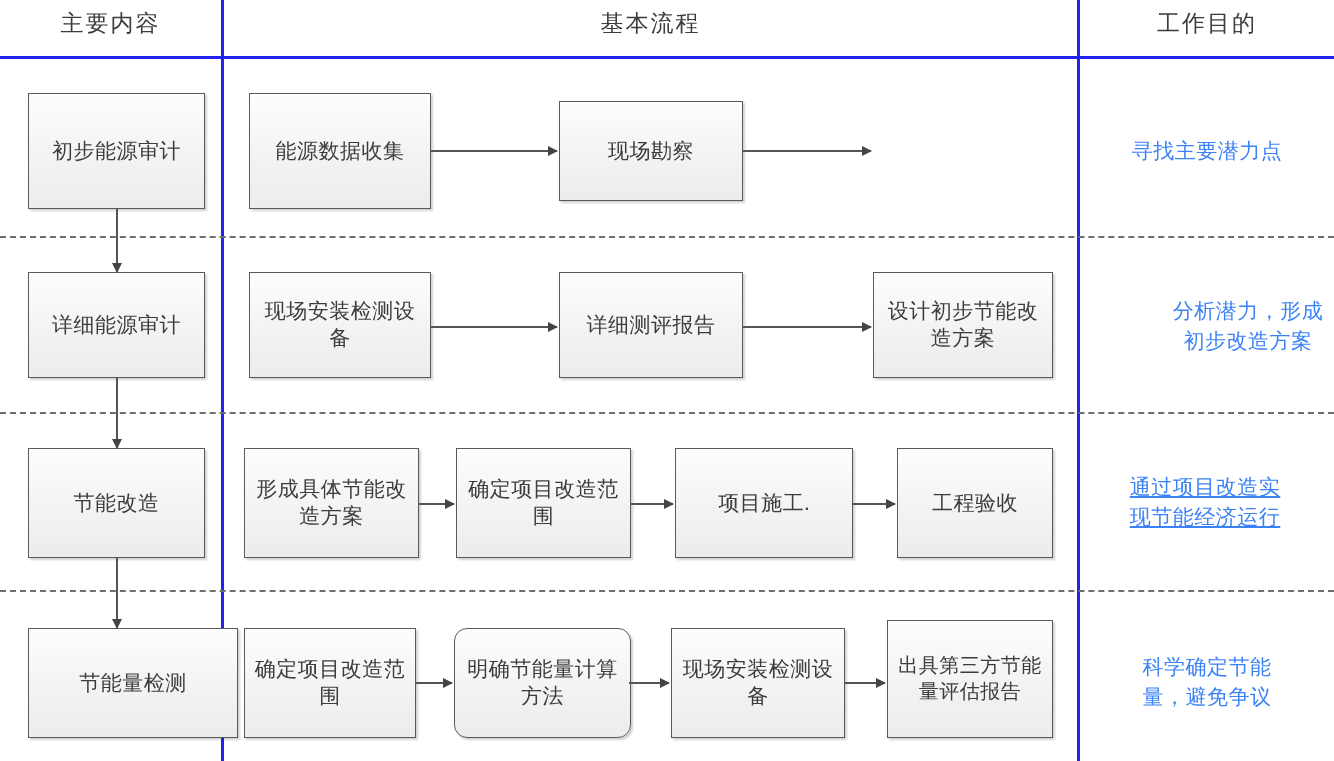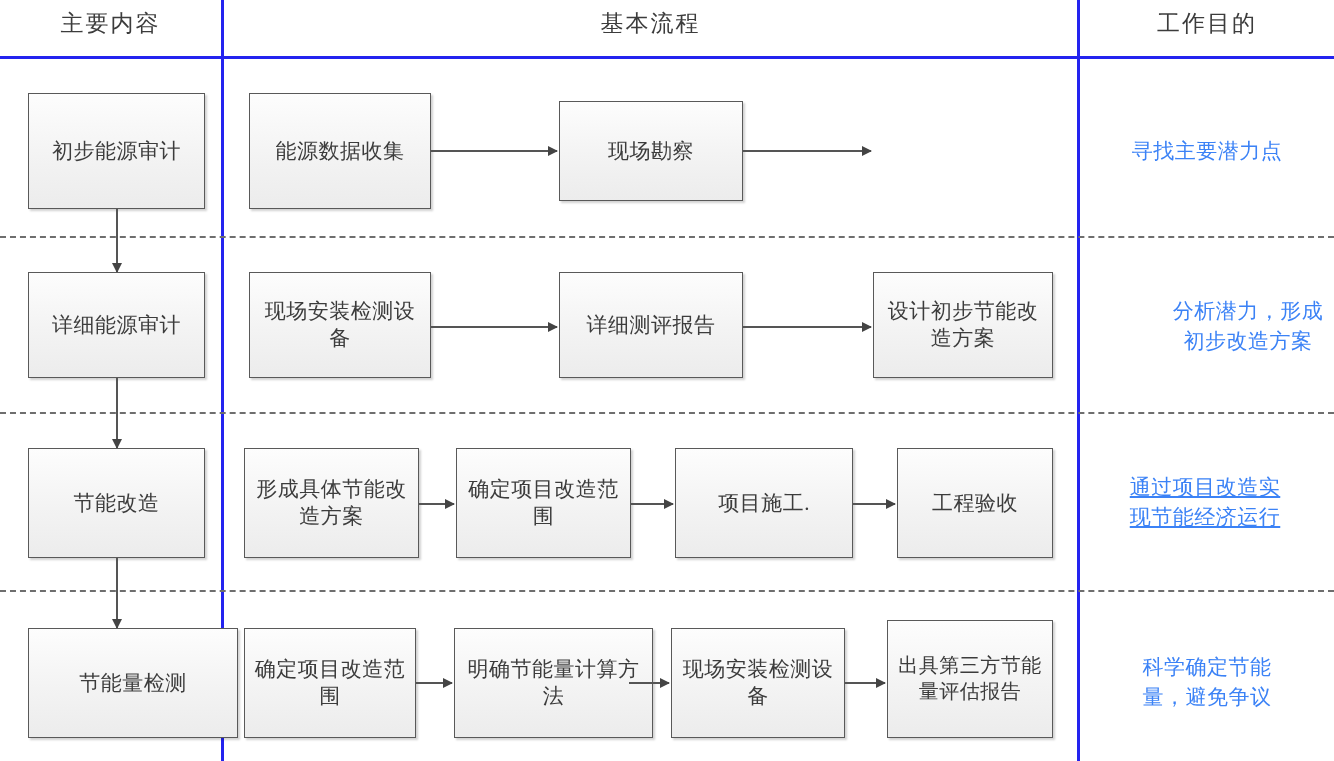--- a/index.html
+++ b/index.html
@@ -153,21 +153,21 @@
 现节能经济运行</div>
   <div class="v-arrow" style="left:116px;top:558px;height:70px;"></div>
 
   <div class="box" style="left:28px;top:628px;width:210px;height:110px;">
     <span>节能量检测</span>
   </div>
   <div class="box" style="left:244px;top:628px;width:172px;height:110px;">
     <span>确定项目改造范围</span>
   </div>
   <div class="h-arrow" style="left:416px;top:682px;width:36px;"></div>
-  <div class="box" style="left:454px;top:628px;width:199px;height:110px;">
+  <div class="box" style="left:454px;top:628px;width:177px;height:110px;border-radius:13px;">
     <span>明确节能量计算方法</span>
   </div>
   <div class="h-arrow" style="left:629px;top:682px;width:40px;"></div>
   <div class="box" style="left:671px;top:628px;width:174px;height:110px;">
     <span>现场安装检测设备</span>
   </div>
   <div class="h-arrow" style="left:845px;top:682px;width:40px;"></div>
   <div class="box" style="left:887px;top:620px;width:166px;height:118px;font-size:20px;">
     <span>出具第三方节能量评估报告</span>
   </div>

